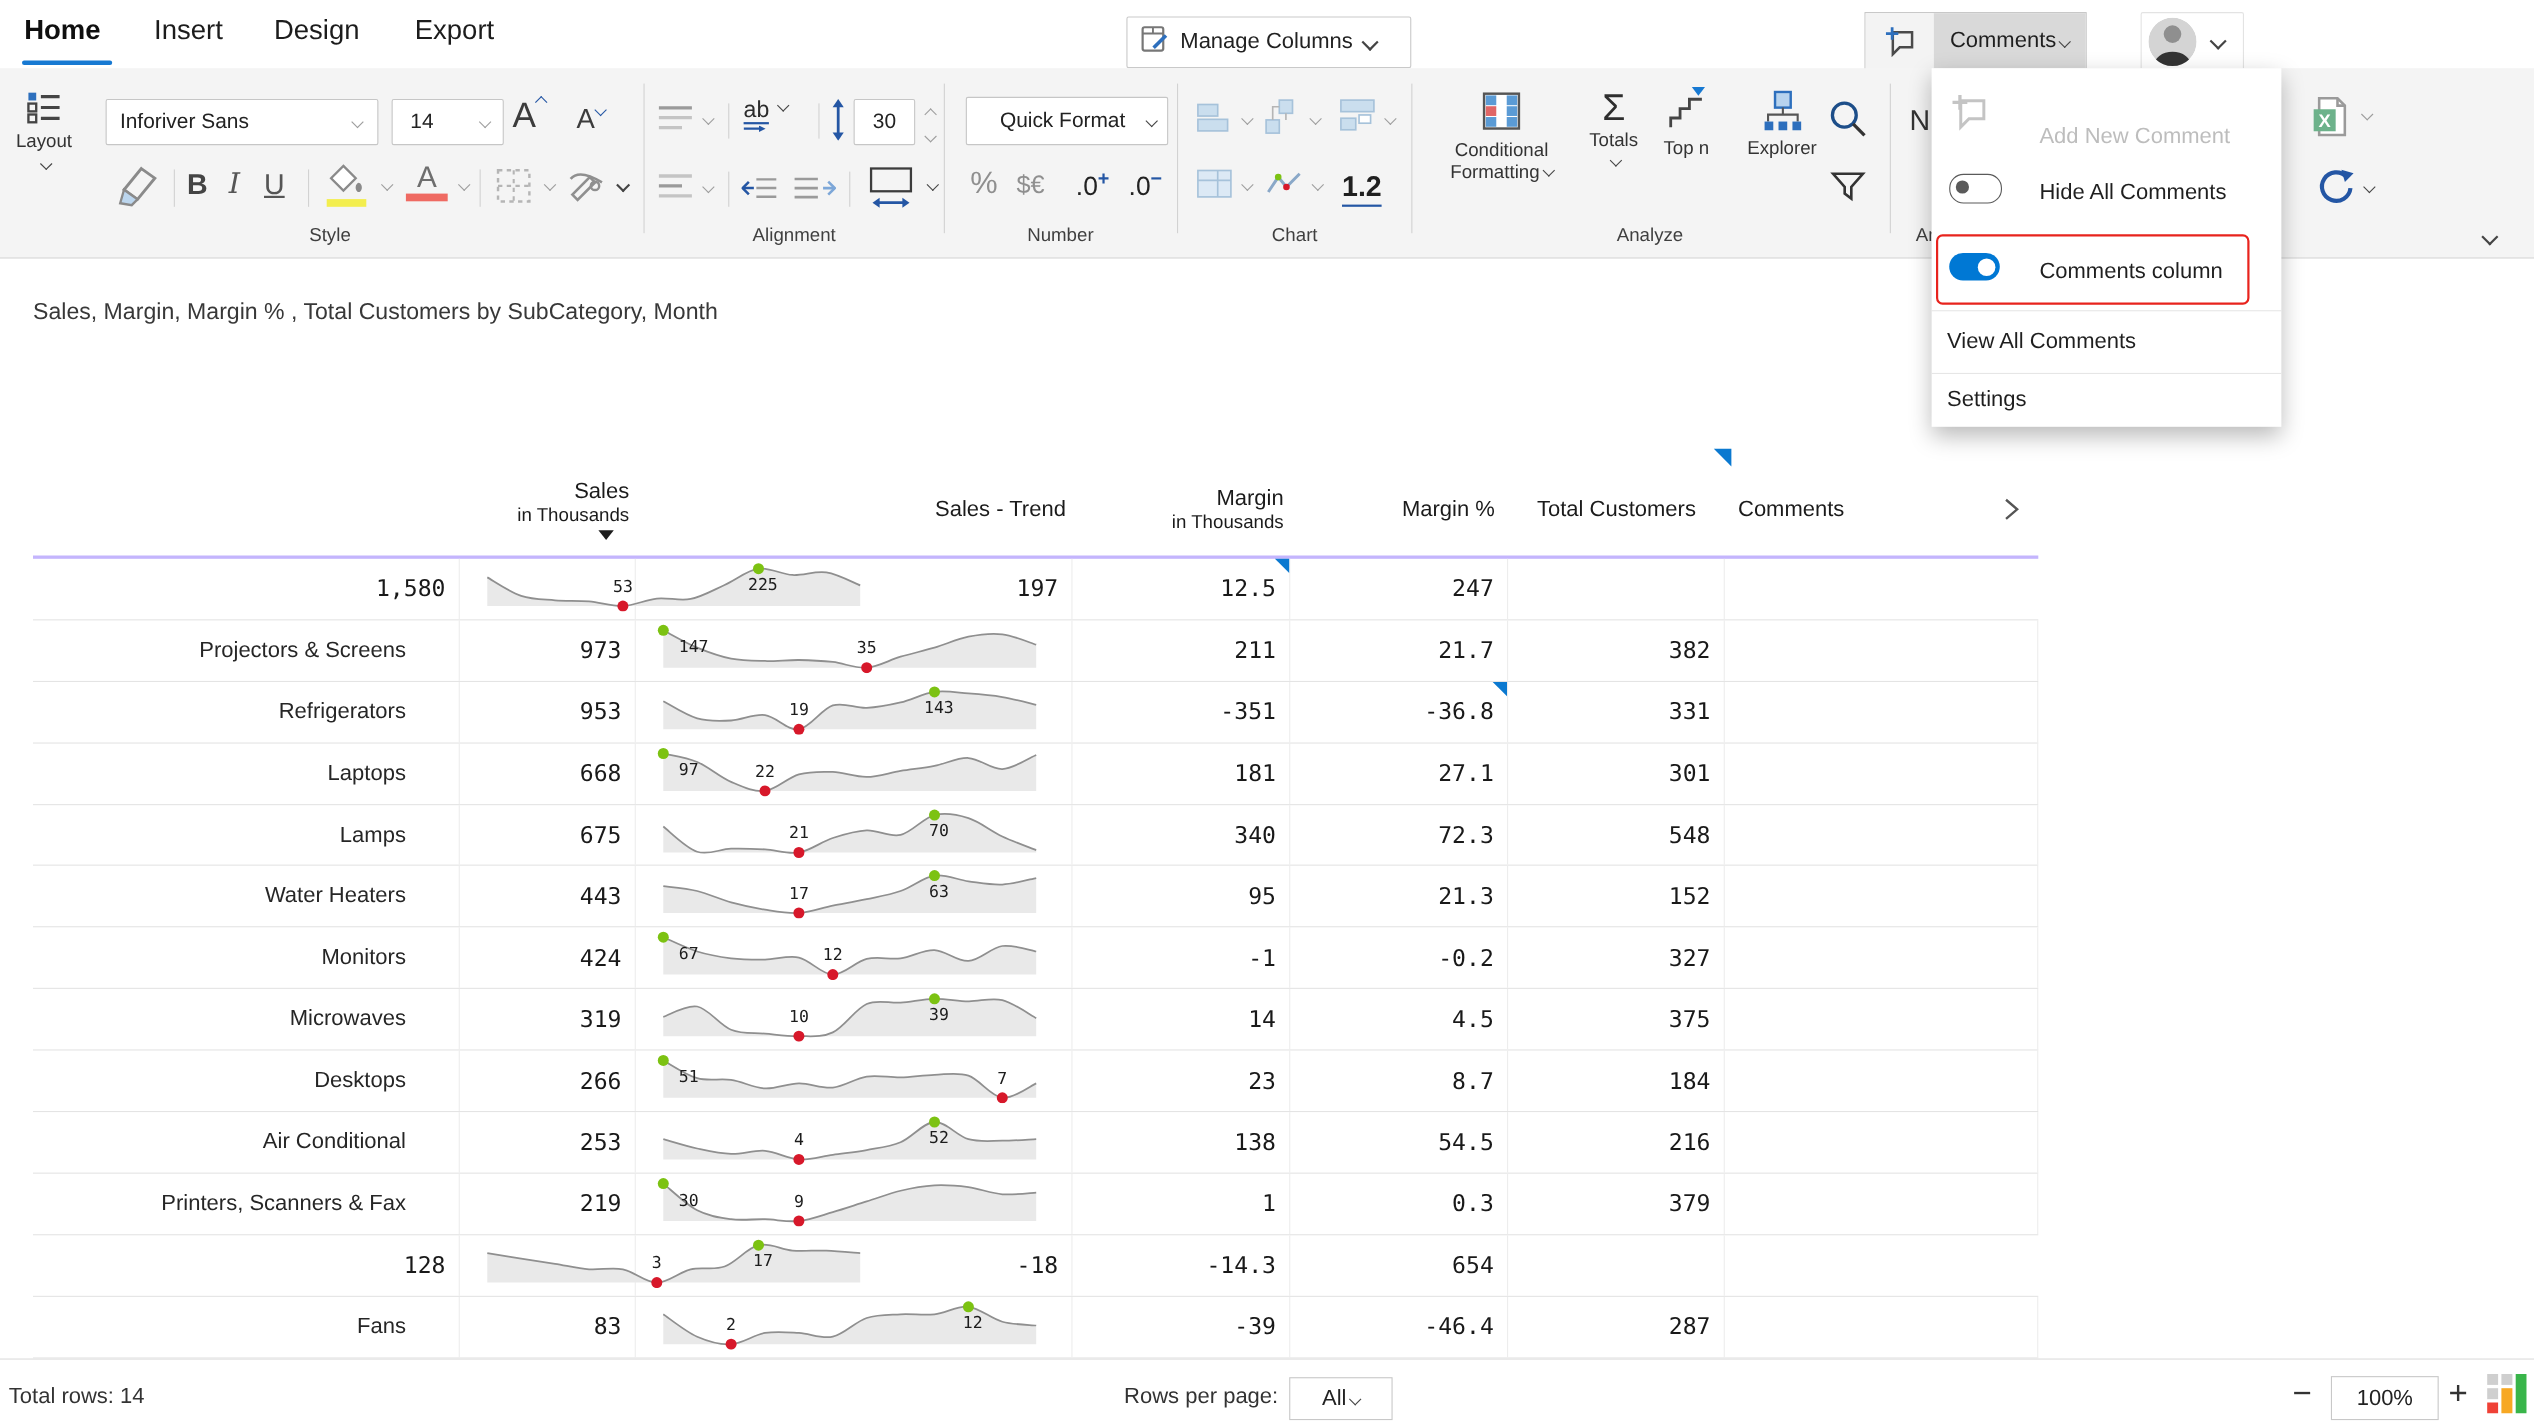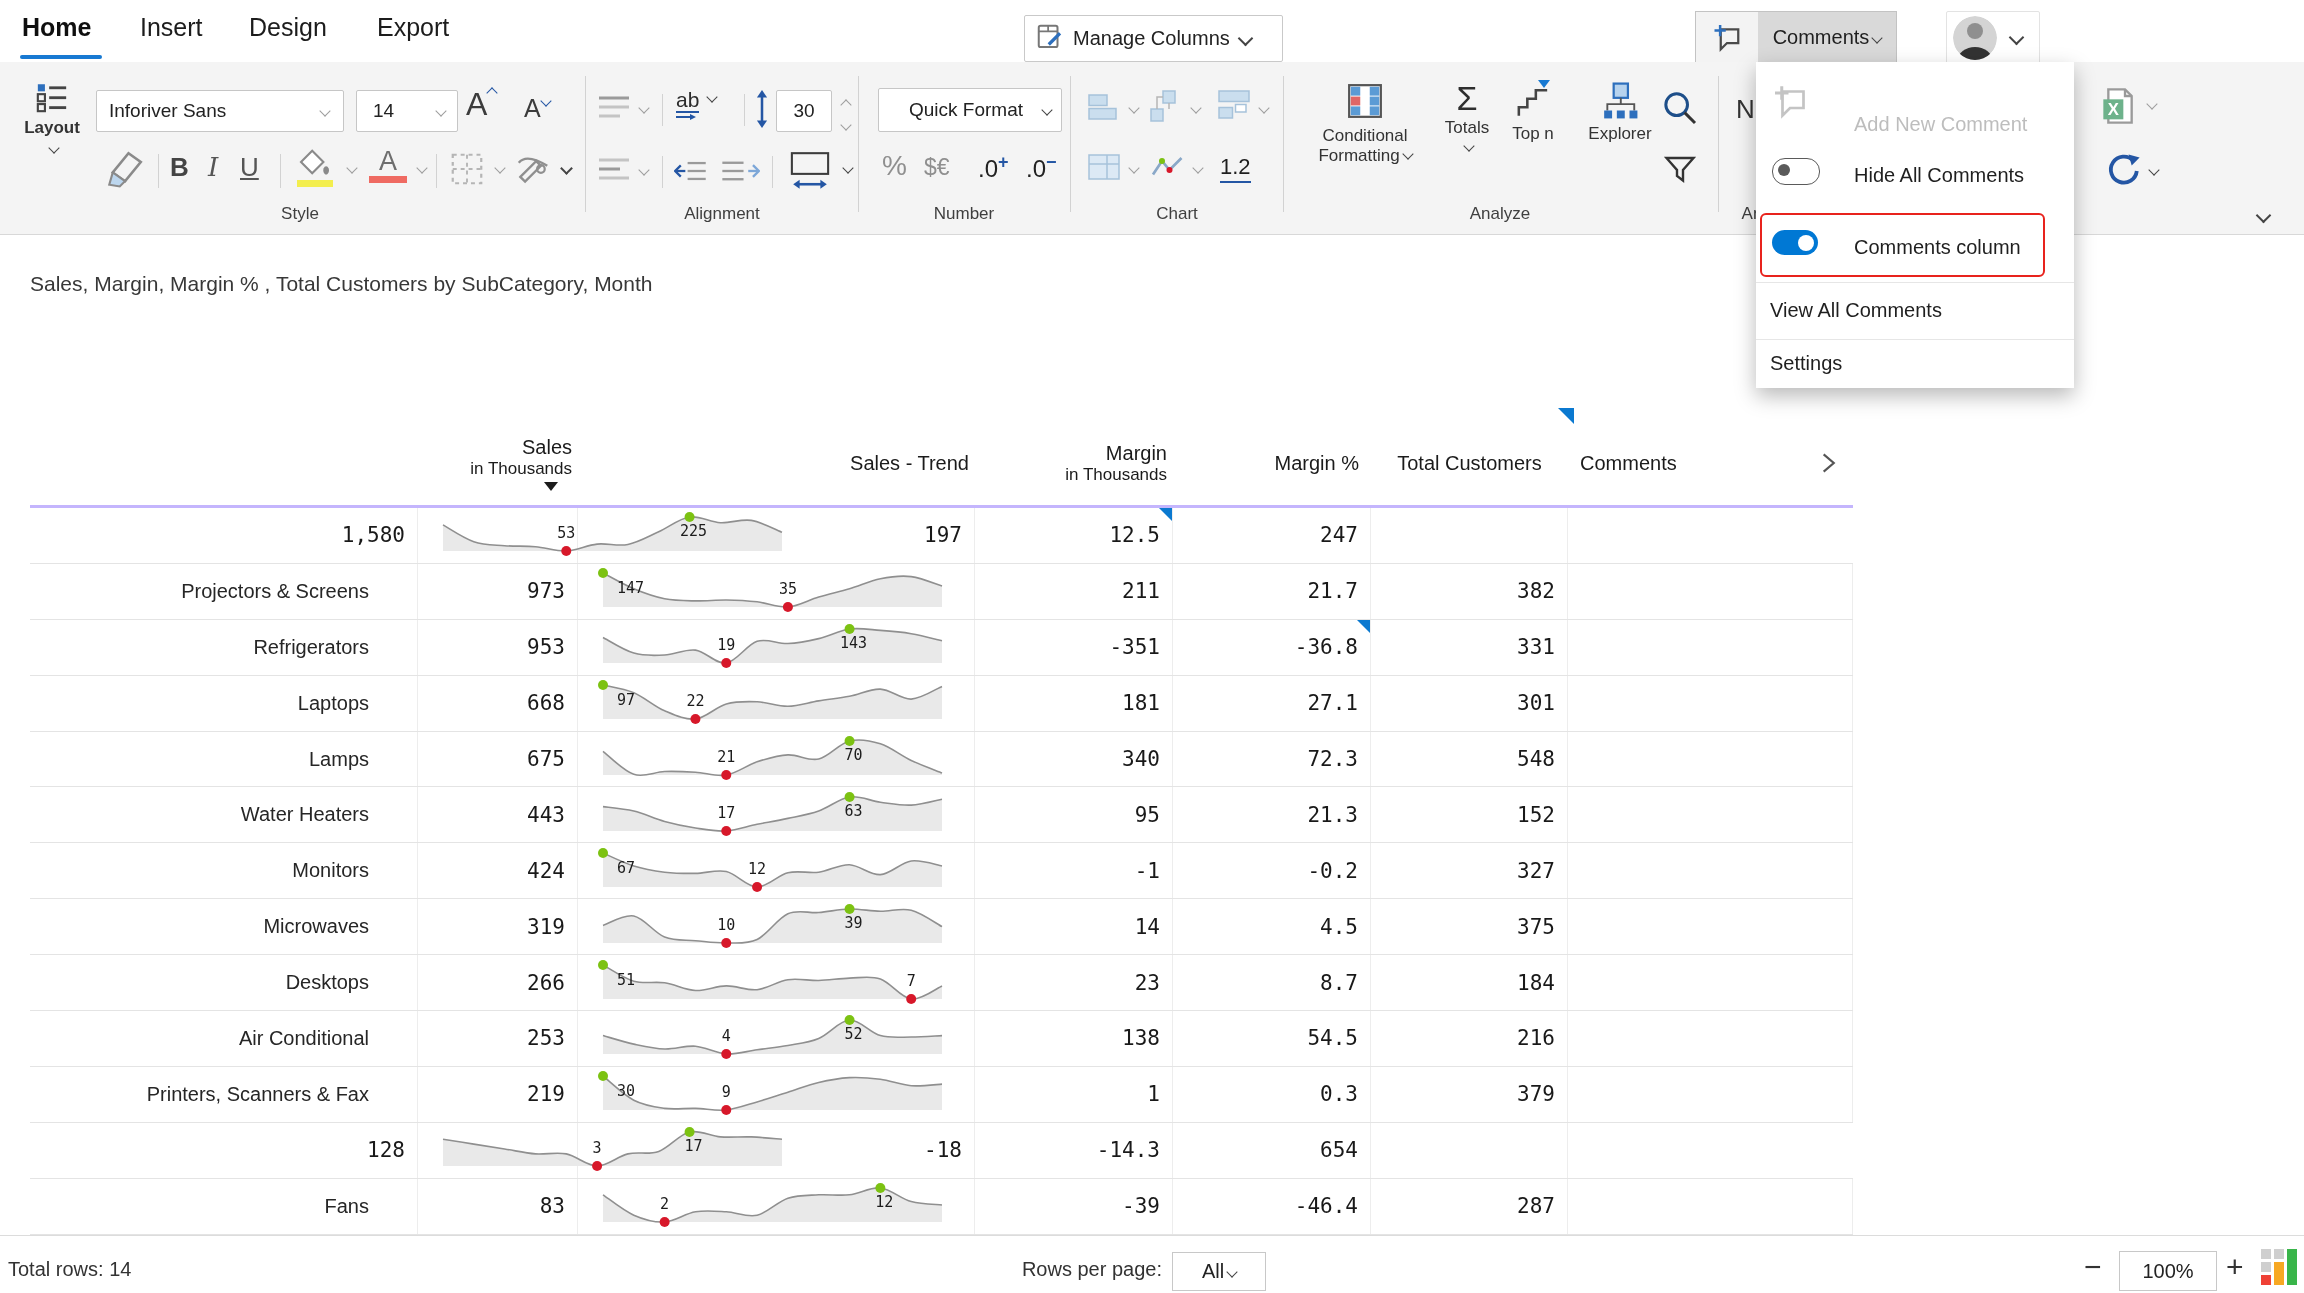--- a/index.html
+++ b/index.html
@@ -94,21 +94,21 @@
             <circle cx="22" cy="15" r="8" fill="#8f8f8f"></circle>
             <path d="M5 44 a17 13 0 0 1 34 0 z" fill="#333"></path>
           </svg>
       </span>
       <span class="chev" style="margin-left:14px;"></span>
     </div>
   </div>
 
   <div id="ribbon">
 
-    <div class="ab" style="left:12px;top:8px;width:80px;height:128px;text-align:center;font-weight:bold;">
+    <div class="ab" style="left:0;top:8px;width:80px;height:128px;text-align:center;">
       <div style="margin-top:10px;">
         <svg width="34" height="34" viewBox="0 0 24 24">
             <rect x="2" y="3" width="5" height="5" fill="#2d6fbd"></rect>
             <line x1="10" y1="5.5" x2="22" y2="5.5" stroke="#444" stroke-width="2"></line>
             <rect x="2" y="10" width="5" height="5" fill="none" stroke="#444" stroke-width="1.5"></rect>
             <line x1="10" y1="12.5" x2="22" y2="12.5" stroke="#444" stroke-width="2"></line>
             <rect x="2" y="17" width="5" height="5" fill="none" stroke="#444" stroke-width="1.5"></rect>
             <line x1="10" y1="19.5" x2="22" y2="19.5" stroke="#444" stroke-width="2"></line>
           </svg>
       </div>
@@ -288,21 +288,21 @@
       <span class="chev sm lt" style="vertical-align:10px;"></span>
     </div>
     <div class="ab" style="left:1150px;top:90px;">
       <svg width="36" height="30" viewBox="0 0 24 20">
           <polyline points="2,15 8,6 13,12 21,4" fill="none" stroke="#8aa8c8" stroke-width="1.8"></polyline>
           <circle cx="8" cy="6" r="2" fill="#7cc212"></circle>
           <circle cx="13" cy="12" r="2" fill="#d7182a"></circle>
         </svg>
       <span class="chev sm lt" style="vertical-align:10px;"></span>
     </div>
-    <div class="ab" style="left:1220px;top:92px;font-size:22px;color:#1f1f1f;border-bottom:2.5px solid #2456a4;padding-bottom:1px;"><span>1.2</span></div>
+    <div class="ab" style="left:1220px;top:92px;font-size:26px;color:#1f1f1f;border-bottom:2.5px solid #2456a4;padding-bottom:1px;font-weight:bold;"><span>1.2</span></div>
     <div class="vdiv" style="left:1283px;top:14px;height:136px;"></div>
     <div class="glabel" style="left:1097px;width:160px;">Chart</div>
 
     <div class="ab" style="left:1306px;top:12px;width:118px;text-align:center;">
       <svg width="38" height="38" viewBox="0 0 24 24" style="margin-top:8px;">
           <rect x="2" y="2" width="20" height="20" fill="#fff" stroke="#555" stroke-width="1.4"></rect>
           <rect x="3" y="3" width="6" height="5.6" fill="#5b9bd5"></rect>
           <rect x="3" y="9.2" width="6" height="5.6" fill="#e06666"></rect>
           <rect x="3" y="15.4" width="6" height="5.6" fill="#5b9bd5"></rect>
           <rect x="15" y="3" width="6" height="5.6" fill="#5b9bd5"></rect>

